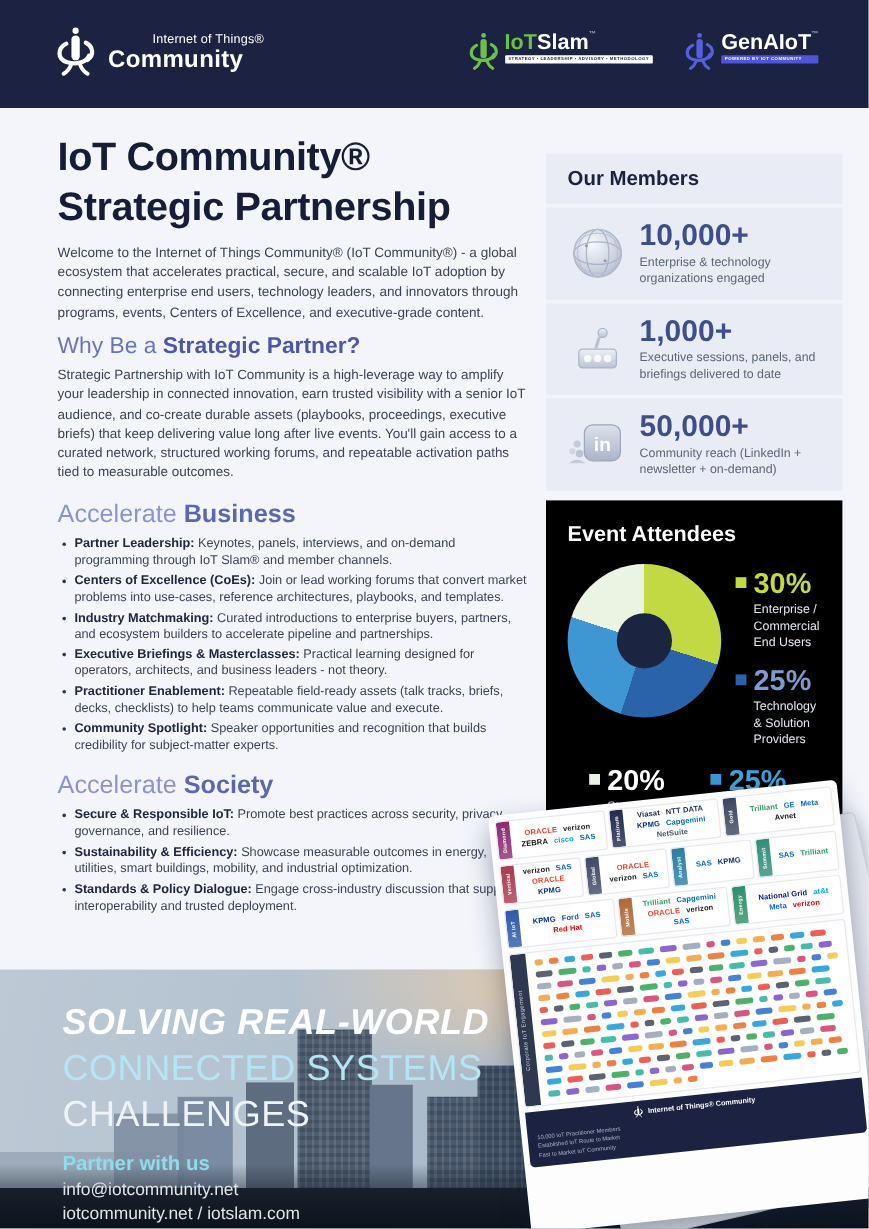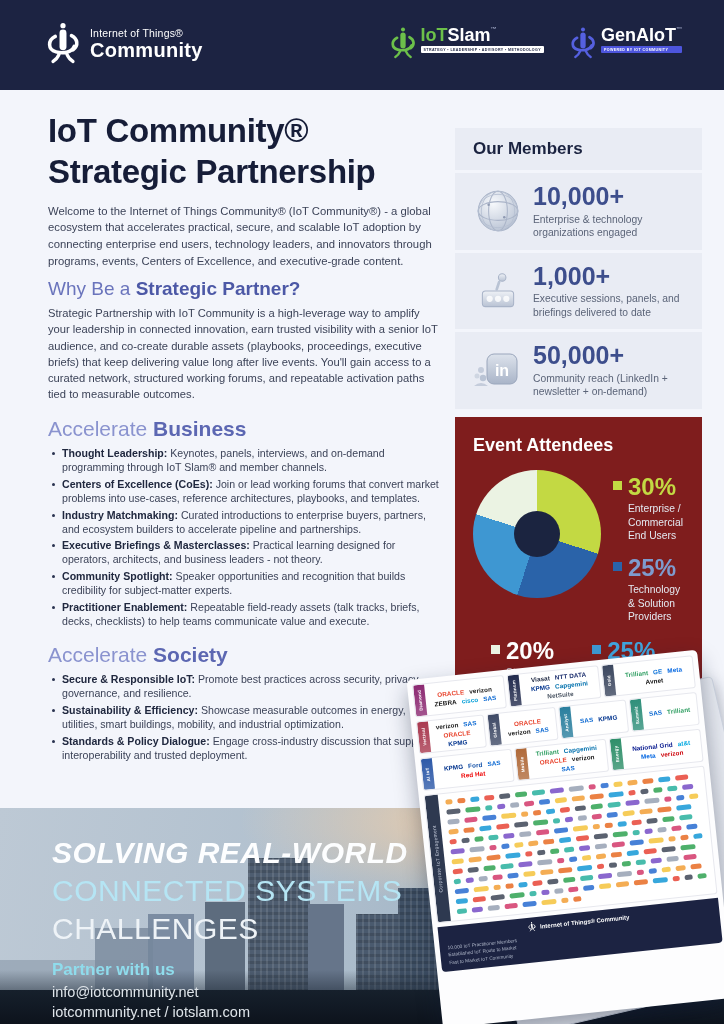--- a/index.html
+++ b/index.html
@@ -4,21 +4,21 @@
 <style>
   * { margin:0; padding:0; box-sizing:border-box; }
   html,body { width:724px; }
   body { font-family:"Liberation Sans", sans-serif; background:#f3f5fb; }
   .page { position:relative; width:724px; height:1024px; overflow:hidden; background:#f3f5fb; }
 
   
   .header { position:absolute; top:0; left:0; width:724px; height:90px; background:#1c2342;
             display:flex; align-items:center; justify-content:space-between; padding:0 42px 0 46px; }
   .brand { display:flex; align-items:center; gap:10px; }
-  .brand-text .t1 { color:#fff; font-size:10.5px; letter-spacing:.2px; }
+  .brand-text .t1 { color:#fff; font-size:10.5px; letter-spacing:.2px;margin-left:37px; }
   .brand-text .t2 { color:#fff; font-size:20px; font-weight:700; letter-spacing:.3px; }
   .hlogos { display:flex; align-items:center; gap:26px; }
   .minilogo { display:flex; align-items:flex-start; gap:5px; }
   .minilogo .col { display:flex; flex-direction:column; gap:2px; }
   .mlrow { font-size:18px; font-weight:800; line-height:1; }
   .mlrow .grn { color:#6cc04a; } .mlrow .wht { color:#fff; } .mlrow .tm { font-size:6px; color:#9aa2c0; vertical-align:top; }
   .tagbar { font-size:3.6px; letter-spacing:.4px; padding:1.5px 3px; border-radius:1px; white-space:nowrap; }
   .tagbar.slam { background:#fff; color:#1c2342; font-weight:700; }
   .tagbar.gen  { background:#4d55dd; color:#fff; font-weight:700; }
 
@@ -38,21 +38,21 @@
 
   
   .aside { position:absolute; left:455px; top:128px; width:247px; }
   .impact-head { background:#e9ecf4; padding:11px 18px; margin-bottom:3px; }
   .impact-head h2 { color:#1b2340; font-size:17px; font-weight:800; }
   .stat { background:#e9ecf4; padding:10px 12px; margin-bottom:3px; display:flex; align-items:center; gap:10px; }
   .stat .ic { width:56px; flex:0 0 56px; display:flex; justify-content:flex-end; }
   .stat .val { color:#3d4e8c; font-size:25px; font-weight:800; line-height:1.1; }
   .stat .cap { color:#5b6478; font-size:10.3px; line-height:1.32; margin-top:2px; }
 
-  .attendees { margin-top:8px; background:#7f1d1d; padding:18px 18px 16px; }
+  .attendees { margin-top:8px; background:#000000; padding:18px 18px 16px; }
   .attendees h2 { color:#fff; font-size:18px; font-weight:800; margin-bottom:14px; }
   .chart-row { display:flex; gap:12px; align-items:flex-start; }
   #donut { width:128px; height:128px; border-radius:50%; position:relative; flex:0 0 128px; }
   #donut::after { content:""; position:absolute; left:41px; top:41px; width:46px; height:46px; border-radius:50%; background:#1b2440; }
   .leg-col { flex:1; display:flex; flex-direction:column; gap:13px; padding-top:4px; }
   .leg-bottom { display:flex; margin-top:14px; }
   .leg-bottom .leg-item:first-child { margin-left:18px; width:118px; }
   .leg-item { display:flex; gap:6px; }
   .leg-item .mk { width:9px; height:9px; margin-top:7px; flex:0 0 9px; }
   .leg-item .pct { font-size:24px; font-weight:800; line-height:1.05; }
@@ -156,28 +156,28 @@
   <div class="leftcol">
     <h1 class="title">
       <span>IoT Community®</span><br><span>Strategic Partnership</span>
     </h1>
     <p class="intro">Welcome to the Internet of Things Community® (IoT Community®) - a global ecosystem that accelerates practical, secure, and scalable IoT adoption by connecting enterprise end users, technology leaders, and innovators through programs, events, Centers of Excellence, and executive-grade content.</p>
     <h2 class="why"><span>Why Be a </span><b>Strategic Partner?</b></h2>
     <p class="whybody">Strategic Partnership with IoT Community is a high-leverage way to amplify your leadership in connected innovation, earn trusted visibility with a senior IoT audience, and co-create durable assets (playbooks, proceedings, executive briefs) that keep delivering value long after live events. You'll gain access to a curated network, structured working forums, and repeatable activation paths tied to measurable outcomes.</p>
     <div id="accel-container">
         <h2 class="accel"><span>Accelerate </span><b>Business</b></h2>
         <ul class="blts">
-          <li><b>Thought Leadership:</b> Keynotes, panels, interviews, and on-demand programming through IoT Slam® and member channels.</li>
+          <li><b>Partner Leadership:</b> Keynotes, panels, interviews, and on-demand programming through IoT Slam® and member channels.</li>
           <li><b>Centers of Excellence (CoEs):</b> Join or lead working forums that convert market problems into use-cases, reference architectures, playbooks, and templates.</li>
           <li><b>Industry Matchmaking:</b> Curated introductions to enterprise buyers, partners, and ecosystem builders to accelerate pipeline and partnerships.</li>
         </ul>
         <ul class="blts">
           <li><b>Executive Briefings &amp; Masterclasses:</b> Practical learning designed for operators, architects, and business leaders - not theory.</li>
+          <li><b>Practitioner Enablement:</b> Repeatable field-ready assets (talk tracks, briefs, decks, checklists) to help teams communicate value and execute.</li>
           <li><b>Community Spotlight:</b> Speaker opportunities and recognition that builds credibility for subject-matter experts.</li>
-          <li><b>Practitioner Enablement:</b> Repeatable field-ready assets (talk tracks, briefs, decks, checklists) to help teams communicate value and execute.</li>
         </ul>
         <h2 class="accel"><span>Accelerate </span><b>Society</b></h2>
         <ul class="blts">
           <li><b>Secure &amp; Responsible IoT:</b> Promote best practices across security, privacy, governance, and resilience.</li>
           <li><b>Sustainability &amp; Efficiency:</b> Showcase measurable outcomes in energy, utilities, smart buildings, mobility, and industrial optimization.</li>
           <li><b>Standards &amp; Policy Dialogue:</b> Engage cross-industry discussion that supports interoperability and trusted deployment.</li>
         </ul>
       </div>
   </div>
 

